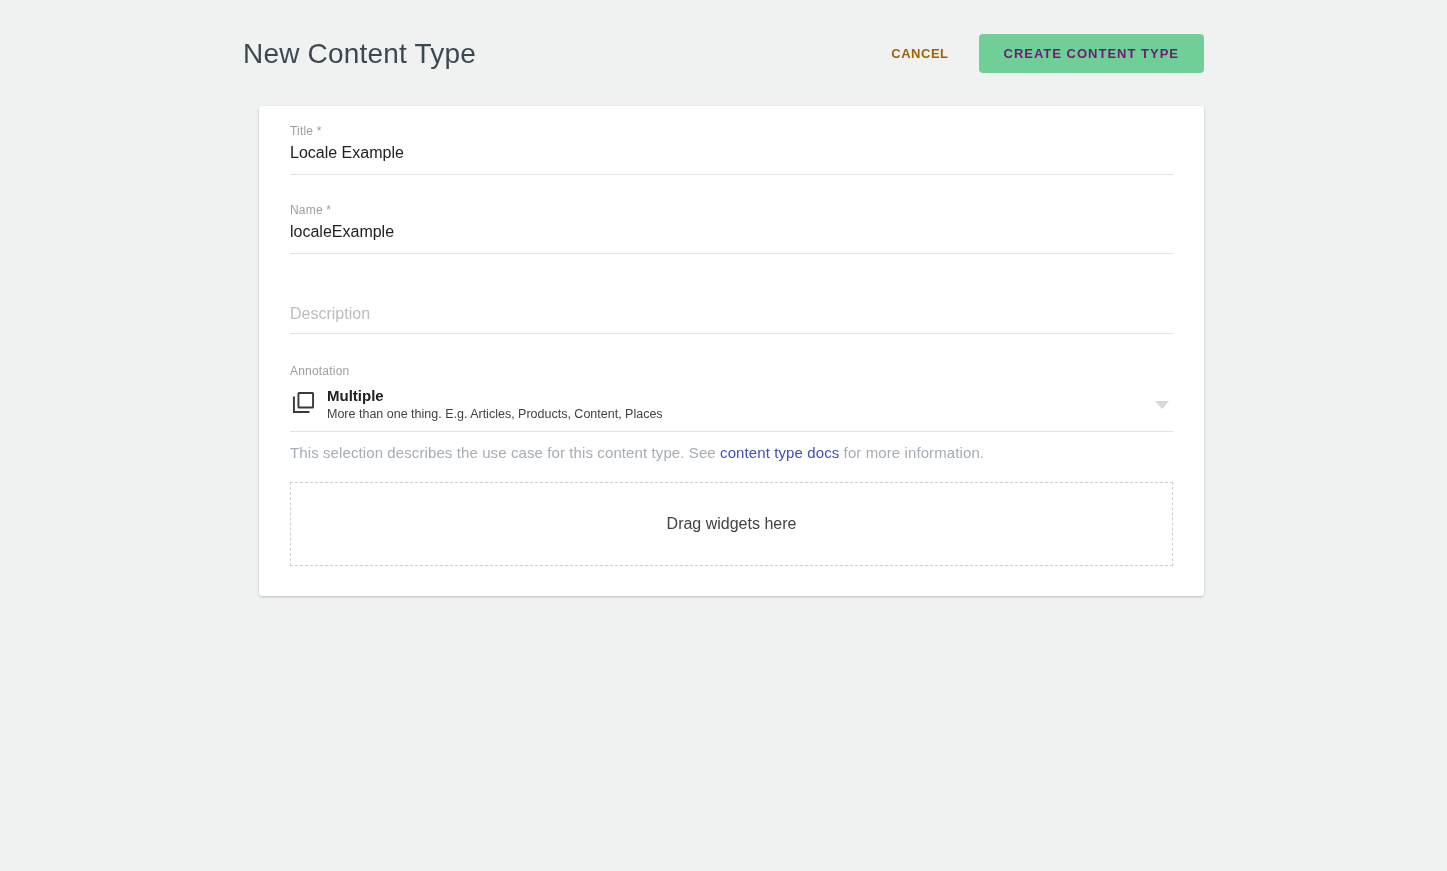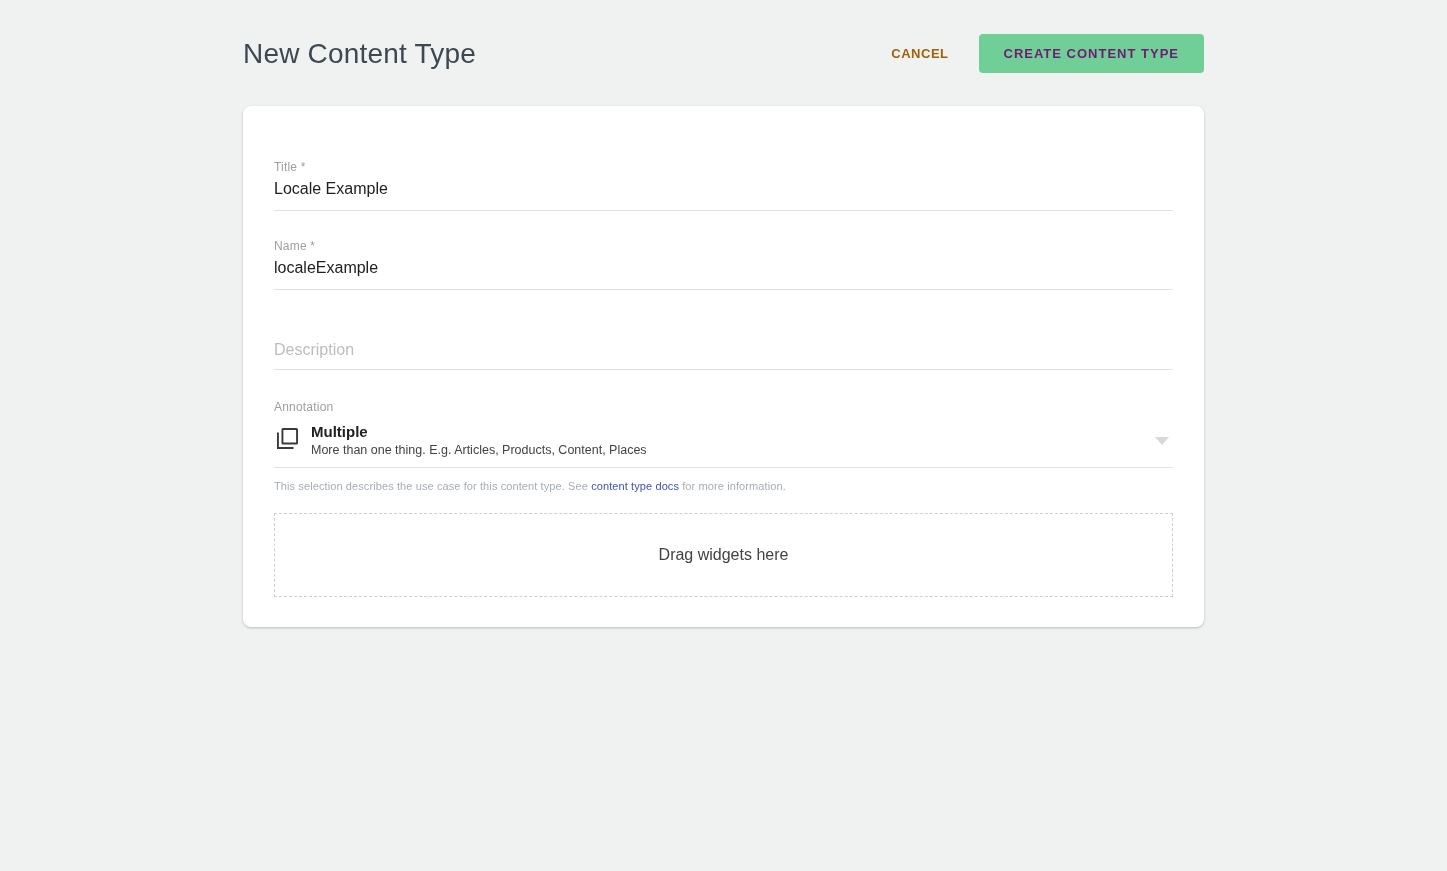--- a/index.html
+++ b/index.html
@@ -48,23 +48,24 @@
     color: #701a75;
     background: #6FCF97;
     border-radius: 4px;
     padding: 12px 25px;
     cursor: pointer;
   }
   
   .card {
     margin-top: 33px;
     background: #FFFFFF;
-    border-radius: 8px;
+    border-radius: 3px;
     box-shadow: 0 1px 3px rgba(0,0,0,0.16), 0 1px 2px rgba(0,0,0,0.08);
-    padding: 54px 31px 30px 31px;
+    padding: 18px 31px 30px 31px;
+    margin-left: 16px;
   }
   .field-label {
     display: block;
     font-size: 12px;
     color: #9E9E9E;
     letter-spacing: 0.2px;
     margin-bottom: 6px;
   }
   .text-input {
     display: block;
@@ -117,21 +118,21 @@
     right: 4px;
     top: 14px;
     width: 0; height: 0;
     border-left: 7px solid transparent;
     border-right: 7px solid transparent;
     border-top: 8px solid #D8D8D8;
   }
   
   .helper-text {
     margin-top: 12px;
-    font-size: 11px;
+    font-size: 15px;
     color: #A6ADB4;
     letter-spacing: 0.1px;
   }
   .helper-link {
     color: #3F51B5;
     font-weight: 500;
     text-decoration: none;
     cursor: pointer;
   }
   

